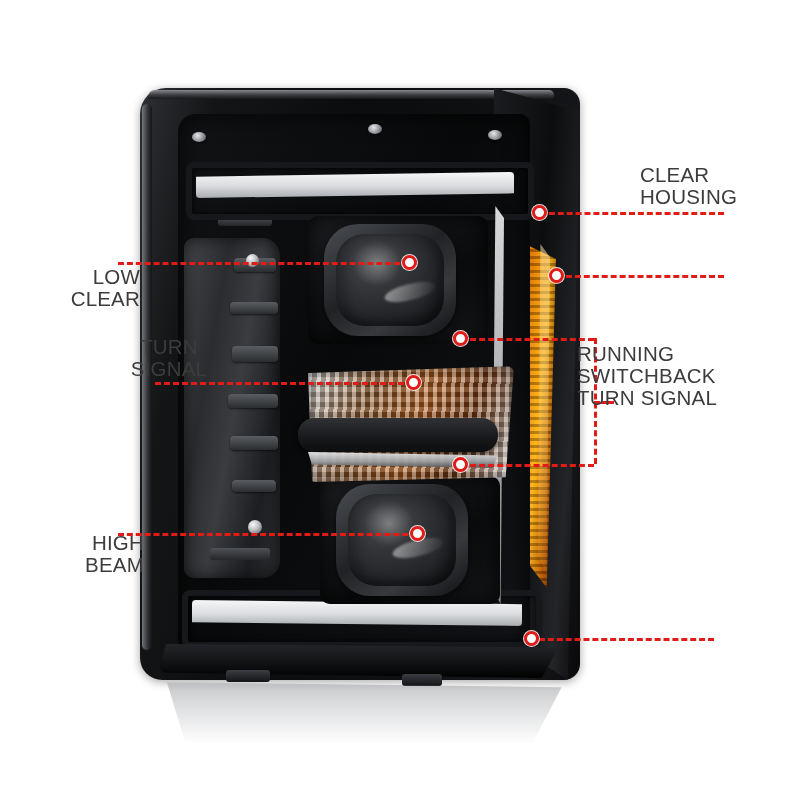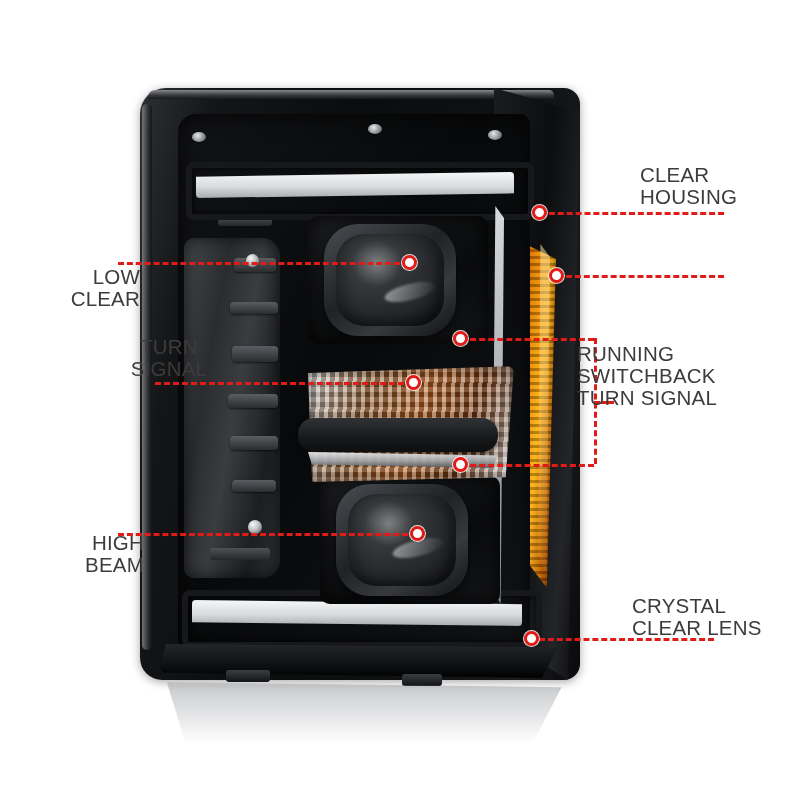--- a/index.html
+++ b/index.html
@@ -276,16 +276,14 @@
   <div class="label l" style="left:114px;top:336px;width:110px;text-align:center;">TURN
 SIGNAL</div>
 
   <div class="dash-h" style="left:118px;top:533px;width:299px;"></div>
   <div class="marker" style="left:410px;top:526px;"></div>
   <div class="label l" style="left:44px;top:488px;width:100px;margin-top:44px;">HIGH
 BEAM</div>
 
   <div class="dash-h" style="left:539px;top:638px;width:175px;"></div>
   <div class="marker" style="left:524px;top:631px;"></div>
-  <div class="label r" style="left:632px;top:595px;">CRYSTAL
-CLEAR LENS</div>
 
 </div>
 
 </body></html>

